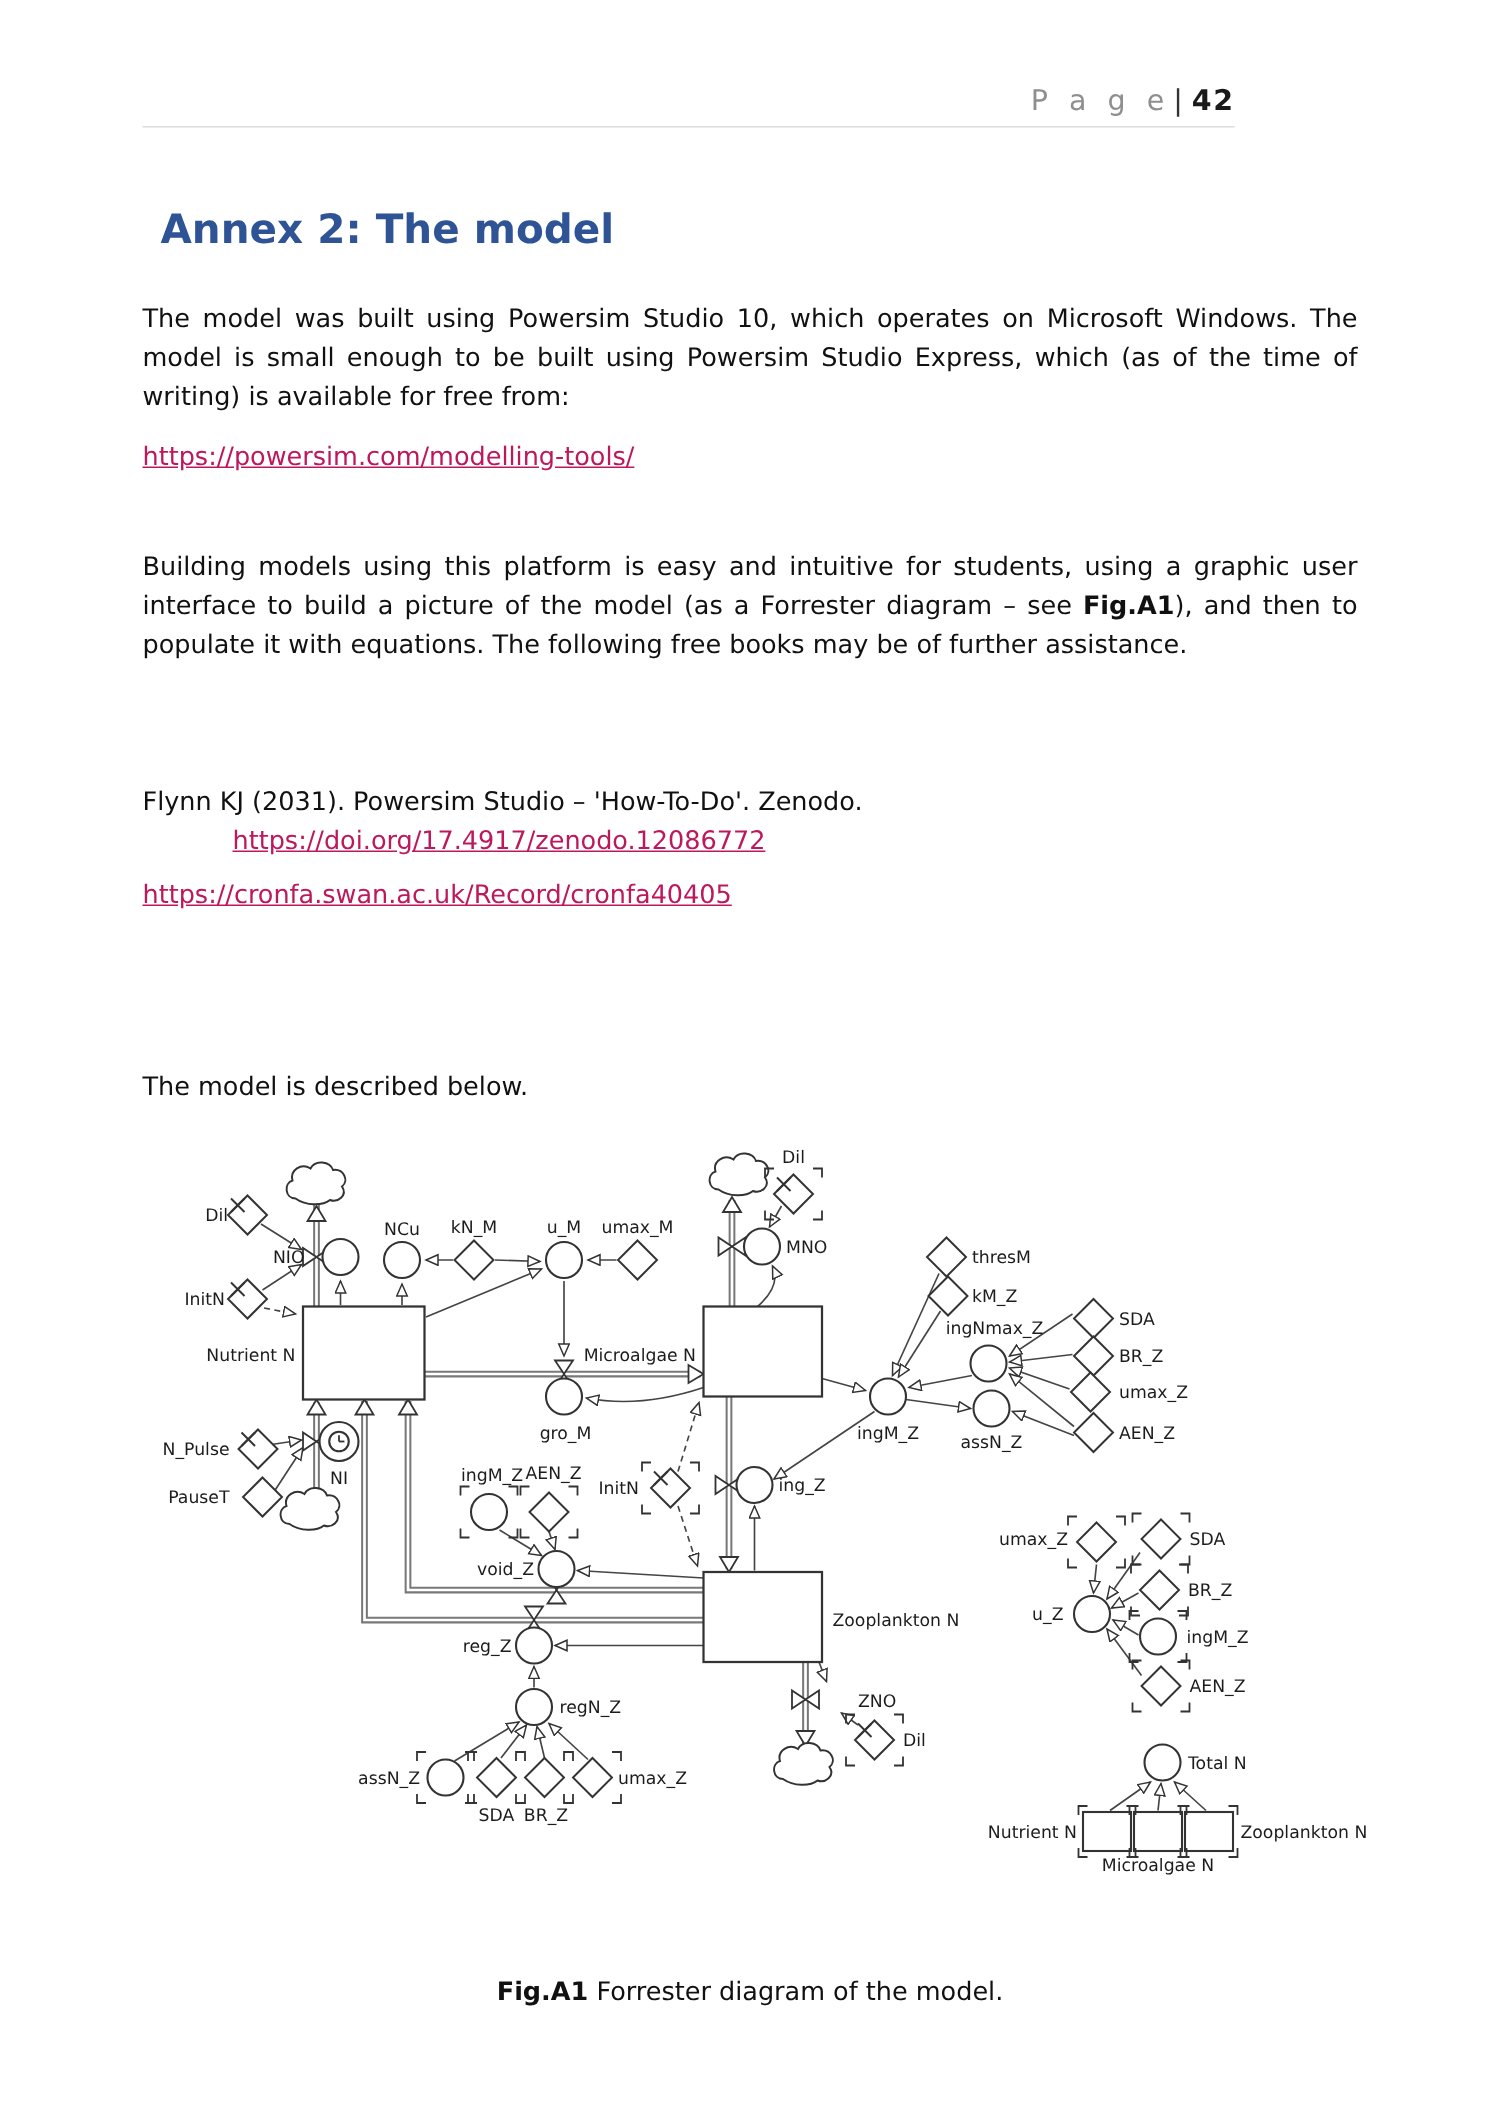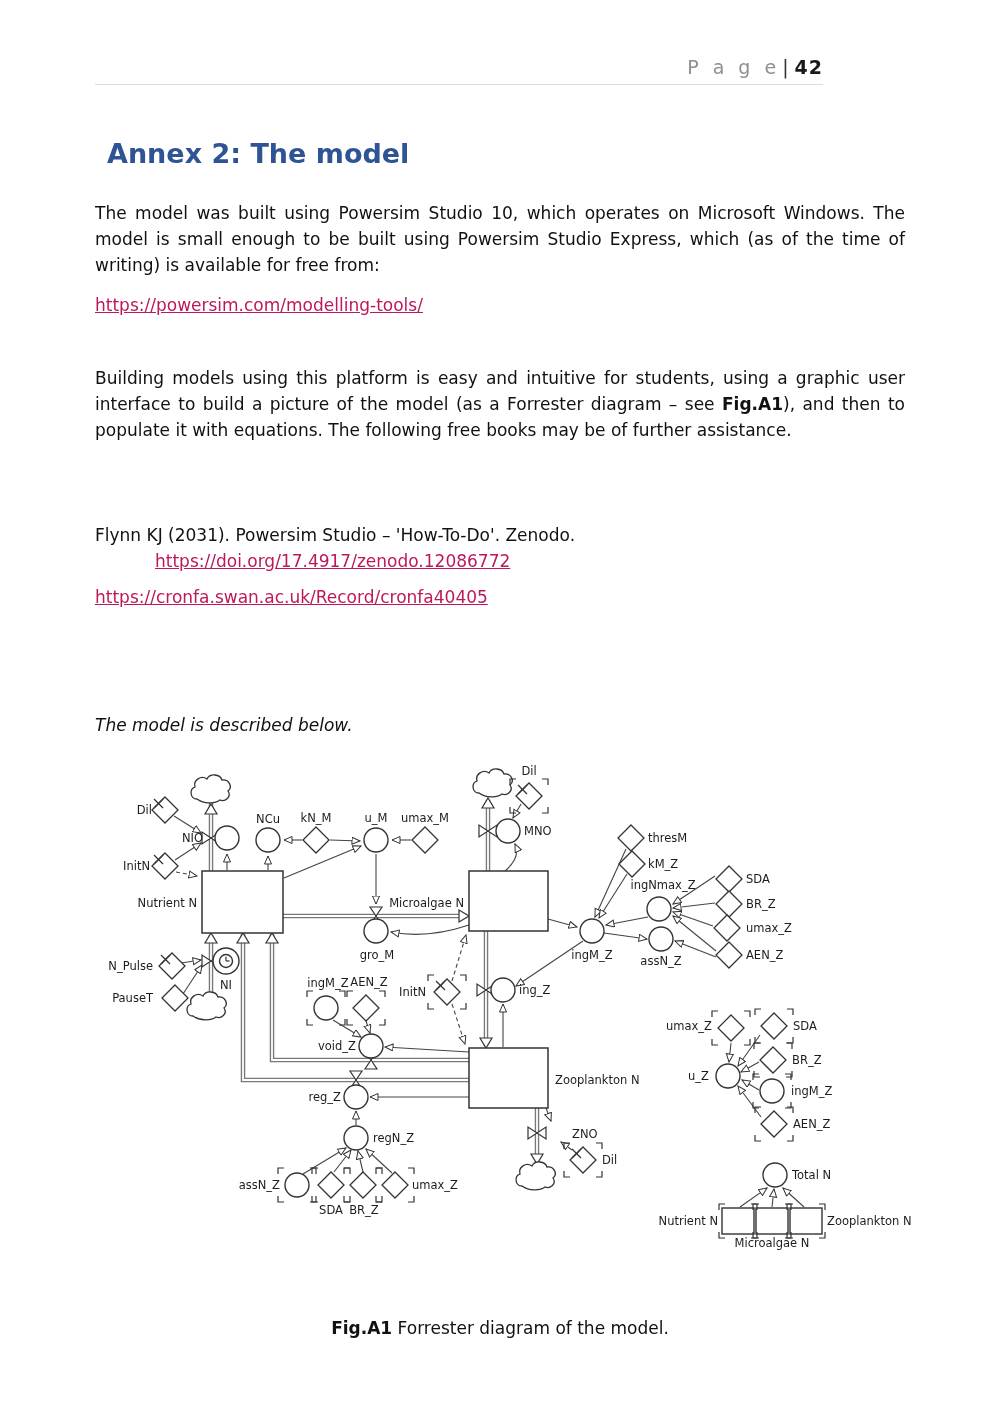--- a/index.html
+++ b/index.html
@@ -38,21 +38,21 @@
 
   <div class="blk ref" style="top:522px;">
     <span>Flynn KJ (2031). Powersim Studio – 'How-To-Do'. Zenodo.</span><br>
     <a class="lnk" href="#">https://doi.org/17.4917/zenodo.12086772</a>
   </div>
 
   <div class="blk ref" style="top:584px;">
     <a class="lnk" href="#">https://cronfa.swan.ac.uk/Record/cronfa40405</a>
   </div>
 
-  <div class="blk" style="top:712px;font-style:italic;">The model is described below.</div>
+  <div class="blk" style="top:712px;">The model is described below.</div>
 
   <svg class="diagram" width="1000" height="515" viewBox="0 0 1000 515" xmlns="http://www.w3.org/2000/svg">
     <defs>
       <marker id="ah" markerWidth="11" markerHeight="9" refX="8.5" refY="4" orient="auto" markerUnits="userSpaceOnUse">
         <path d="M0.5,0.5 L8.5,4 L0.5,7.5 z" fill="#ffffff" stroke="#333" stroke-width="1"></path>
       </marker>
       <g id="cld">
         <path d="M -15 8 C -22 8 -23 -2 -17 -4 C -19 -11 -11 -16 -5 -12 C -2 -18 8 -17 10 -11 C 17 -12 21 -4 16 0 C 20 6 13 11 8 9 C 3 13 -8 13 -15 8 Z" fill="#fff" stroke="#333" stroke-width="1.3"></path>
       </g>
       <g id="dia">

